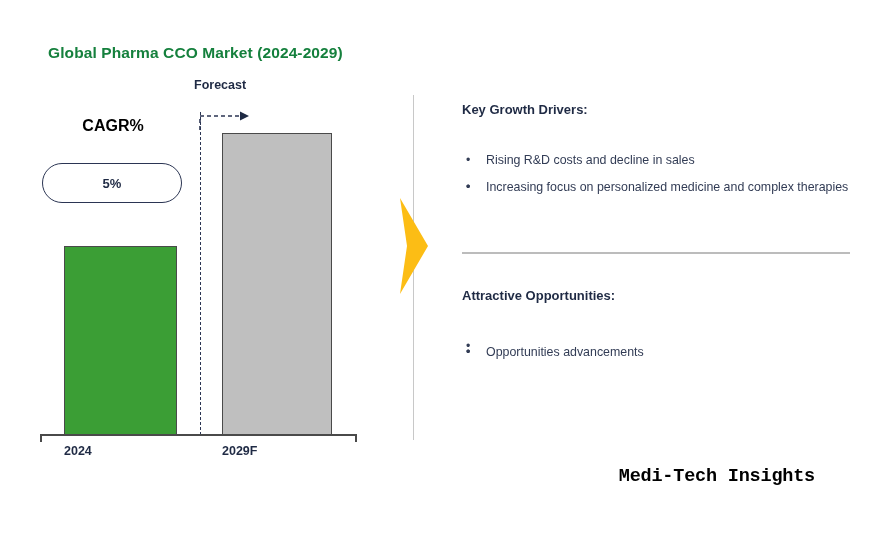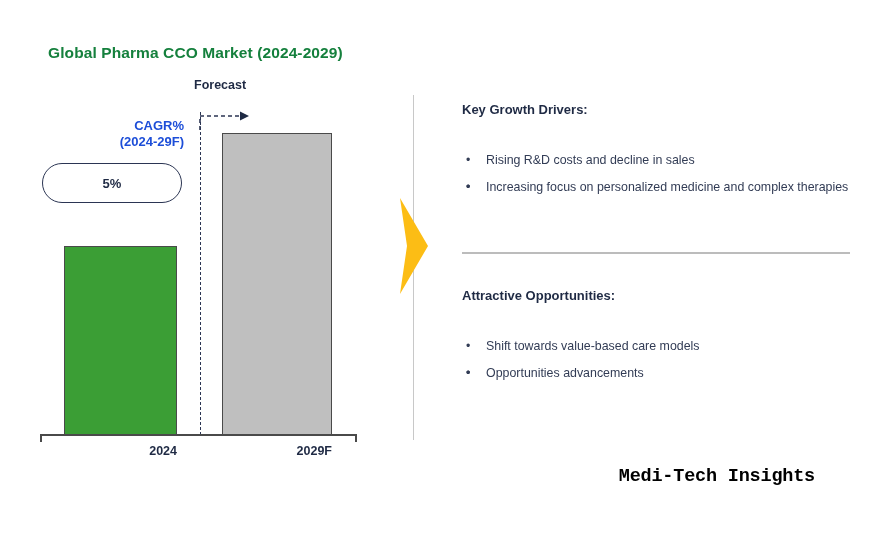--- a/index.html
+++ b/index.html
@@ -36,25 +36,25 @@
     top: 0;
     width: 400px;
     height: 500px;
   }
 
   #cagr-label {
     position: absolute;
     left: 42px;
     top: 118px;
     width: 142px;
-    text-align: right;
-    font-size: 13px;
+    text-align: center;
+    font-size: 16px;
     font-weight: bold;
     line-height: 16px;
-    color: #1d4ed8;
+    color: #000000;
   }
 
   #cagr-pill {
     position: absolute;
     left: 42px;
     top: 163px;
     width: 140px;
     height: 40px;
     border: 1.6px solid #2b3553;
     border-radius: 21px;
@@ -136,21 +136,21 @@
   }
   #tick-left  { left: 40px; }
   #tick-right { left: 355px; }
 
   .axis-label {
     position: absolute;
     top: 444px;
     font-size: 12.5px;
     font-weight: bold;
     color: #1f2a44;
-    text-align: right;
+    text-align: left;
   }
   #label-2024  { left: 64px;  width: 113px; }
   #label-2029f { left: 222px; width: 110px; }
 
   
   #vertical-divider {
     position: absolute;
     left: 413px;
     top: 95px;
     width: 1.2px;
@@ -236,21 +236,20 @@
 </style>
 </head>
 <body>
 
 <div id="page-title">Global Pharma CCO Market (2024-2029)</div>
 
 <div id="chart-panel">
 
   <div id="cagr-label">
     <div>CAGR%</div>
-    <div>(2024-29F)</div>
   </div>
 
   <div id="cagr-pill">
     <span>5%</span>
   </div>
 
   <div id="forecast-label">Forecast</div>
 
   <svg id="forecast-elbow" viewBox="0 0 70 22">
     <path d="M10,20 L10,6 L52,6" fill="none" stroke="#2b3553" stroke-width="1.6" stroke-dasharray="4,3"></path>
@@ -293,21 +292,20 @@
     </li>
   </ul>
 
   <div id="section-divider"></div>
 
   <div class="section-heading" id="opportunities-heading">Attractive Opportunities:</div>
 
   <ul class="bullet-list" id="opportunities-list">
     <li>
       <span class="bullet-dot">•</span>
-      <span>Shift towards value-based care models</span>
     </li>
     <li>
       <span class="bullet-dot">•</span>
     </li>
     <li>
       <span class="bullet-dot">•</span>
       <span>Opportunities advancements</span>
     </li>
   </ul>
 </div>

